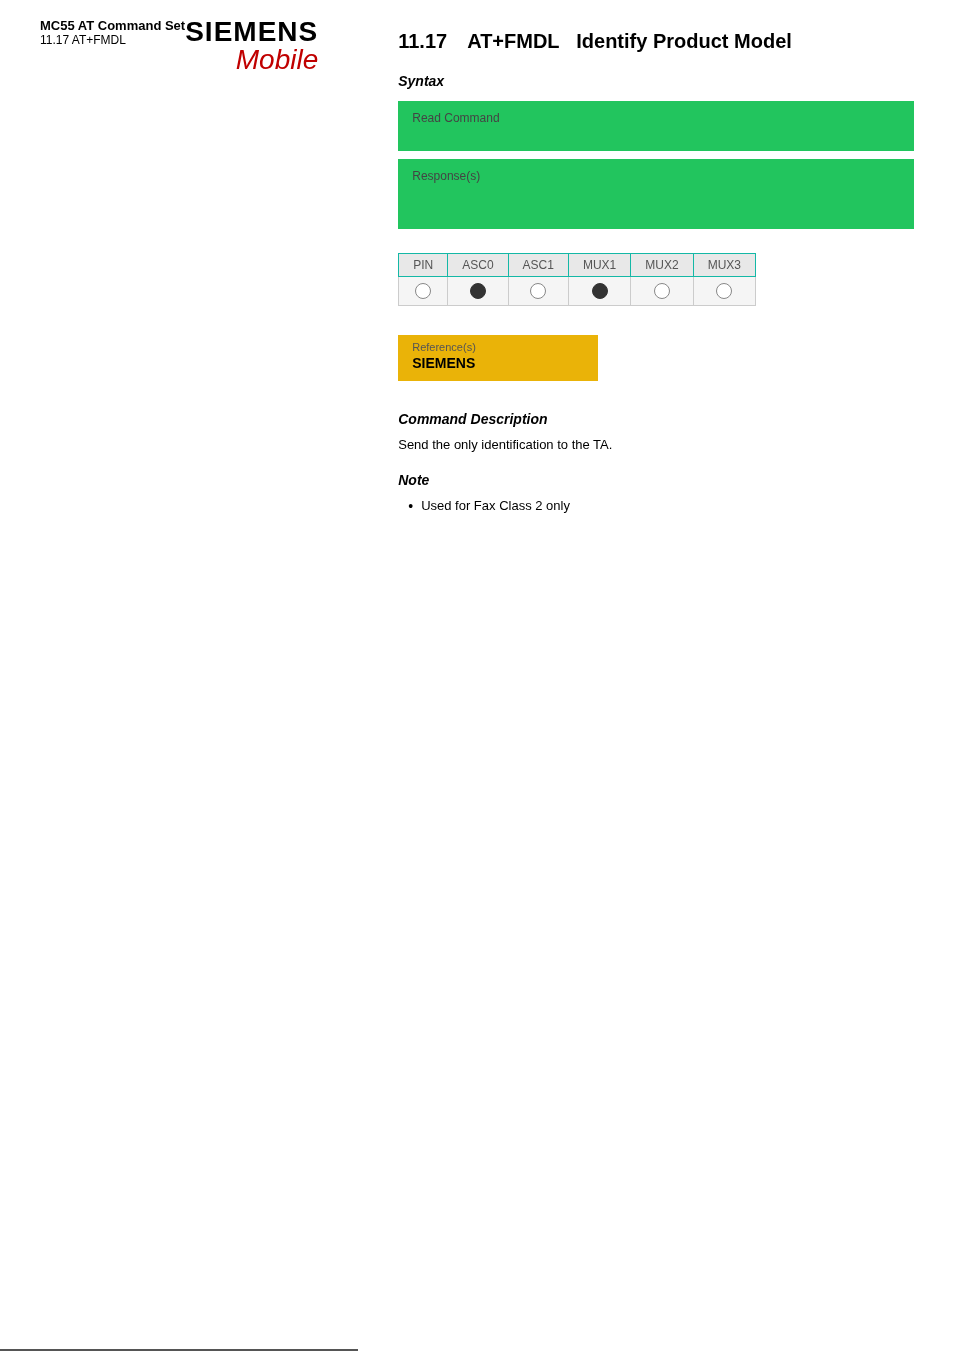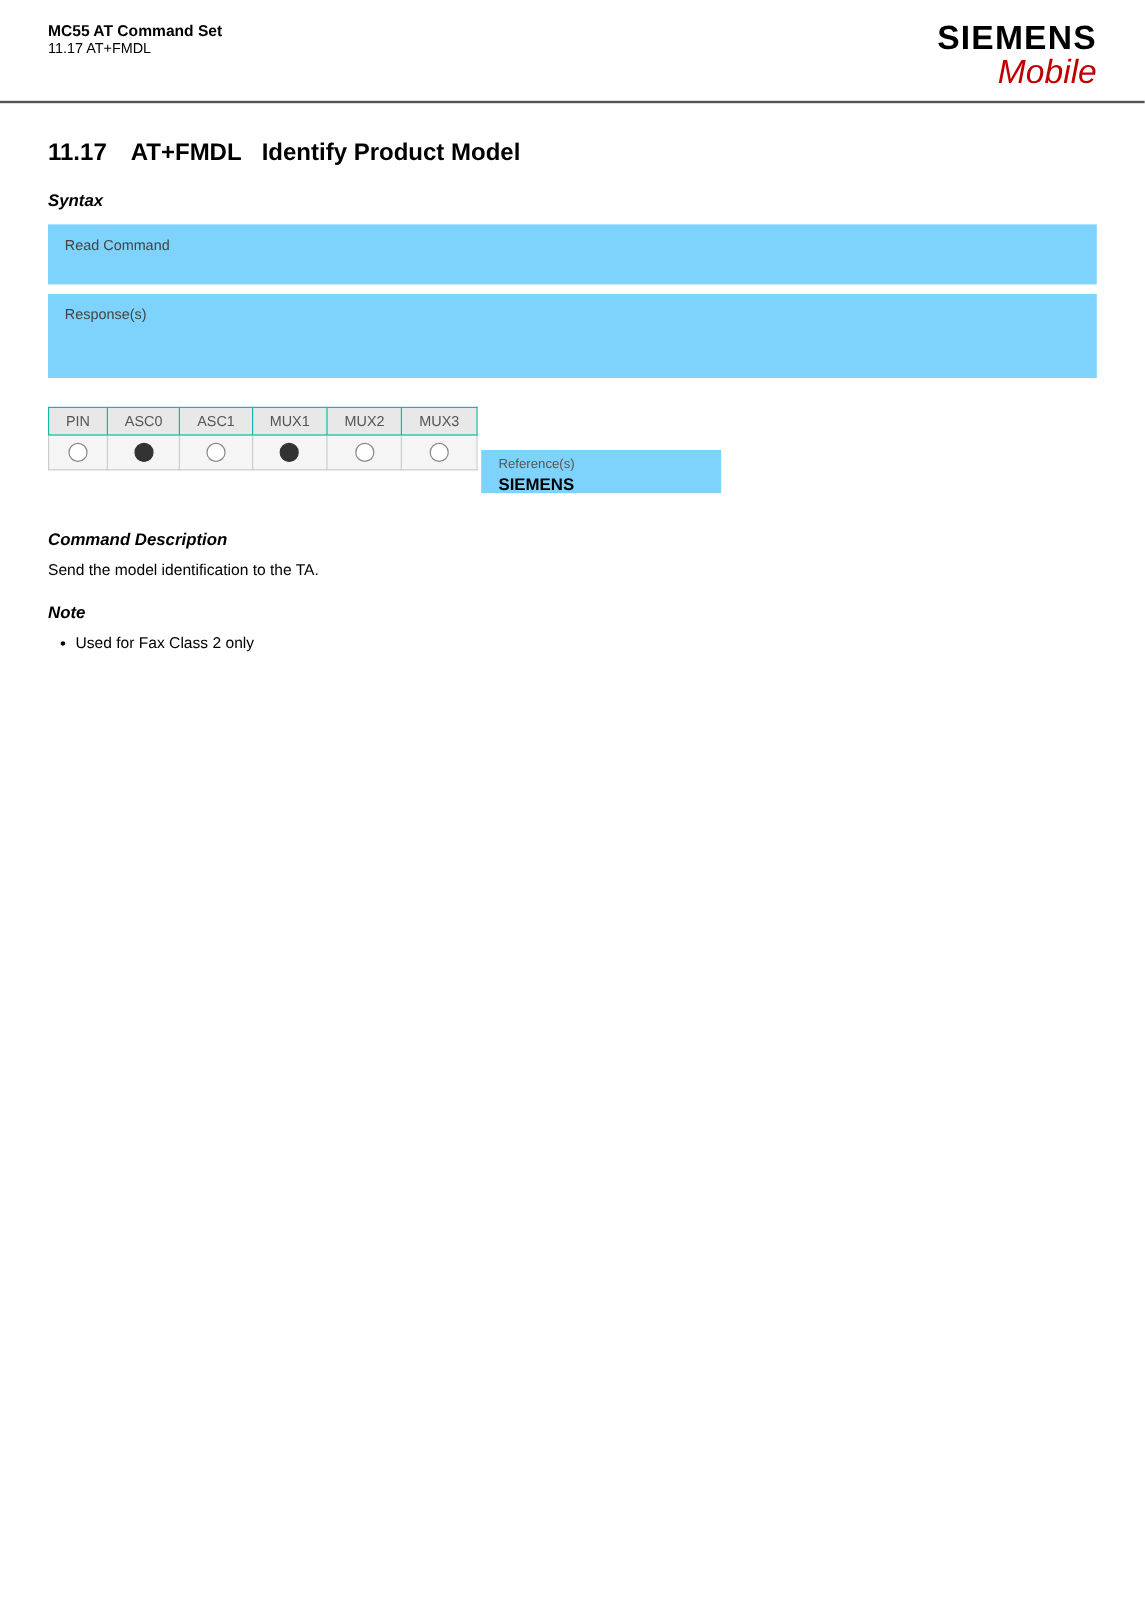--- a/index.html
+++ b/index.html
@@ -13,21 +13,21 @@
       min-height: 1351px;
       position: relative;
     }
 
     .page-wrapper {
       width: 954px;
       min-height: 1351px;
       padding: 0;
       position: relative;
       display: flex;
-      flex-direction: column;
+      flex-direction: row;
     }
 
     
     .header {
       display: flex;
       justify-content: space-between;
       align-items: flex-start;
       padding: 18px 40px 10px 40px;
       border-bottom: 2px solid #555;
     }
@@ -98,21 +98,21 @@
     
     .syntax-label {
       font-size: 14px;
       font-weight: bold;
       font-style: italic;
       margin-bottom: 12px;
     }
 
     
     .command-box {
-      background: #7dd3fc;
+      background: #22c55e;
       border: none;
       padding: 10px 14px;
       margin-bottom: 8px;
       min-height: 50px;
     }
 
     .command-box-label {
       font-size: 12px;
       color: #444;
       margin-bottom: 6px;
@@ -165,22 +165,22 @@
       width: 16px;
       height: 16px;
       border-radius: 50%;
       border: 1.5px solid #333;
       background: #333;
       vertical-align: middle;
     }
 
     
     .reference-box {
-      background: #7dd3fc;
-      padding: 6px 14px 0 14px;
+      background: #eab308;
+      padding: 6px 14px 10px 14px;
       margin: 10px 0 20px 0;
       display: inline-block;
       min-width: 200px;
     }
 
     .reference-label {
       font-size: 11px;
       color: #555;
       margin-bottom: 2px;
     }
@@ -324,21 +324,21 @@
     </div>
 
     
     <div class="reference-box">
       <div class="reference-label">Reference(s)</div>
       <div class="reference-value">SIEMENS</div>
     </div>
 
     
     <div class="cmd-description-label">Command Description</div>
-    <div class="cmd-description-text">Send the model identification to the TA.</div>
+    <div class="cmd-description-text">Send the only identification to the TA.</div>
 
     
     <div class="note-label">Note</div>
     <ul class="note-list">
       <li>
         <span>Used for Fax Class 2 only</span>
       </li>
     </ul>
 
   </div>

